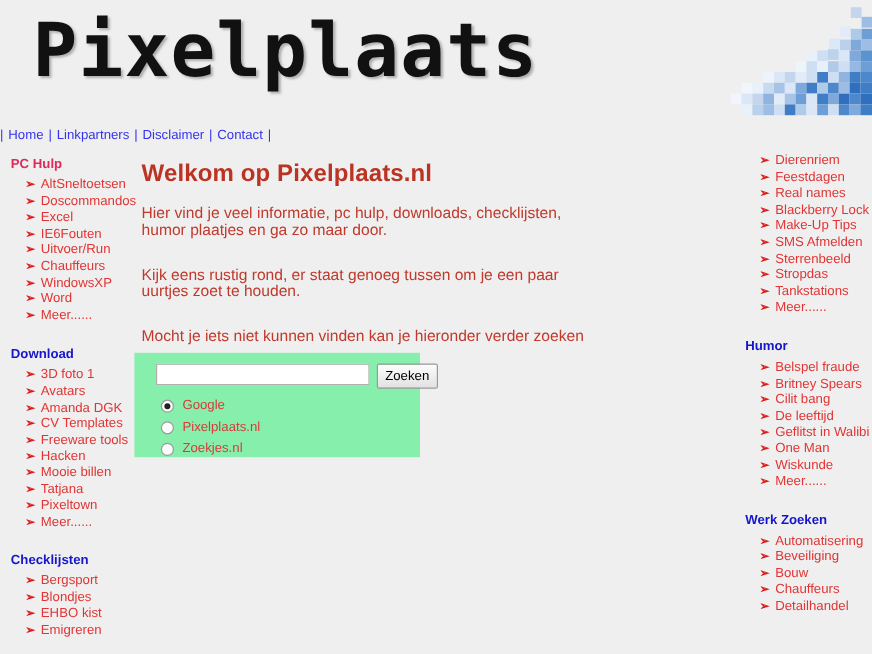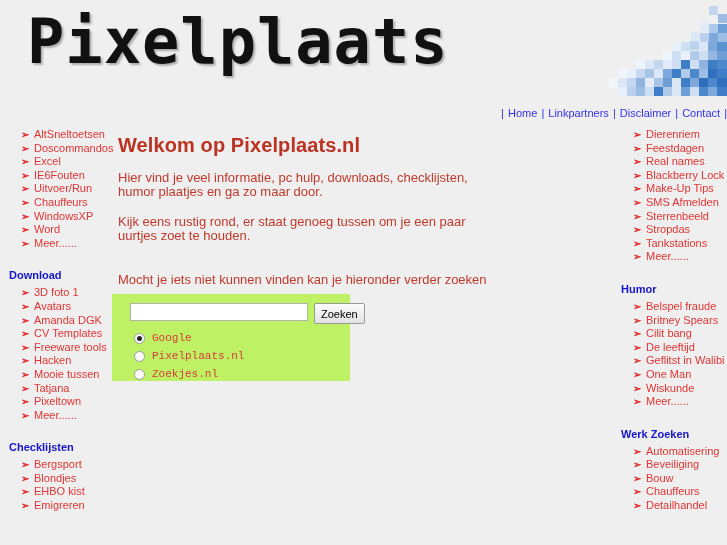--- a/index.html
+++ b/index.html
@@ -47,21 +47,21 @@
     position: absolute;
     right: 0;
     top: 0;
     width: 147px;
     height: 100px;
   }
 
   
   #nav {
     width: 727px;
-    text-align: right;
+    text-align: left;
     padding-top: 7px;
     height: 26px;
     font-size: 11px;
     color: #3333ee;
   }
   #nav .sep { color: #3333ee; }
   #nav a {
     color: #3333ee;
     text-decoration: none;
     padding: 0 1px;
@@ -136,28 +136,28 @@
     color: #bb3322;
     letter-spacing: 0.1px;
   }
   #main p {
     margin: 14px 6px 0 6px;
     font-size: 13px;
     line-height: 14px;
     color: #c0392b;
     max-width: 380px;
   }
-  #main p.lead2 { margin-top: 16px; }
-  #main p.prompt { margin-top: 30px; }
+  #main p.lead2 { margin-top: 23px; }
+  #main p.prompt { margin-top: 23px; }
 
   #search-panel {
     margin: 7px 0 0 0;
     width: 238px;
     height: 87px;
-    background: #bef264;
+    background: #86efac;
     position: relative;
   }
   #search-row {
     position: absolute;
     left: 18px;
     top: 9px;
     display: flex;
     align-items: flex-start;
   }
   #search-input {
@@ -181,21 +181,20 @@
     color: #000;
     background: linear-gradient(#fcfcfc, #e2e2e2);
     border: 1px solid #9a9a9a;
     border-radius: 2px;
     cursor: pointer;
   }
   .radio-list {
     position: absolute;
     left: 22px;
     top: 36px;
-    font-family: Liberation Mono, monospace;
   }
   .radio-row {
     display: flex;
     align-items: center;
     height: 16px;
     margin-bottom: 2px;
     cursor: pointer;
   }
   .radio-mark {
     width: 11px;
@@ -311,20 +310,21 @@
     <a href="#">Disclaimer</a>
     <span class="sep">|</span>
     <a href="#">Contact</a>
     <span class="sep">|</span>
   </div>
 
   <div id="columns">
 
     <div class="side" id="left-col">
         <div class="block">
+          <div class="block-title red">PC Hulp</div>
           <ul class="links">
             <li><span class="bullet">➢</span><a href="#">AltSneltoetsen</a></li>
             <li><span class="bullet">➢</span><a href="#">Doscommandos</a></li>
             <li><span class="bullet">➢</span><a href="#">Excel</a></li>
             <li><span class="bullet">➢</span><a href="#">IE6Fouten</a></li>
             <li><span class="bullet">➢</span><a href="#">Uitvoer/Run</a></li>
             <li><span class="bullet">➢</span><a href="#">Chauffeurs</a></li>
             <li><span class="bullet">➢</span><a href="#">WindowsXP</a></li>
             <li><span class="bullet">➢</span><a href="#">Word</a></li>
             <li><span class="bullet">➢</span><a href="#">Meer......</a></li>
@@ -332,21 +332,21 @@
         </div>
         <div class="block">
           <div class="block-title blue">Download</div>
           <ul class="links">
             <li><span class="bullet">➢</span><a href="#">3D foto 1</a></li>
             <li><span class="bullet">➢</span><a href="#">Avatars</a></li>
             <li><span class="bullet">➢</span><a href="#">Amanda DGK</a></li>
             <li><span class="bullet">➢</span><a href="#">CV Templates</a></li>
             <li><span class="bullet">➢</span><a href="#">Freeware tools</a></li>
             <li><span class="bullet">➢</span><a href="#">Hacken</a></li>
-            <li><span class="bullet">➢</span><a href="#">Mooie tussen</a></li>
+            <li><span class="bullet">➢</span><a href="#">Mooie billen</a></li>
             <li><span class="bullet">➢</span><a href="#">Tatjana</a></li>
             <li><span class="bullet">➢</span><a href="#">Pixeltown</a></li>
             <li><span class="bullet">➢</span><a href="#">Meer......</a></li>
           </ul>
         </div>
         <div class="block">
           <div class="block-title blue">Checklijsten</div>
           <ul class="links">
             <li><span class="bullet">➢</span><a href="#">Bergsport</a></li>
             <li><span class="bullet">➢</span><a href="#">Blondjes</a></li>

